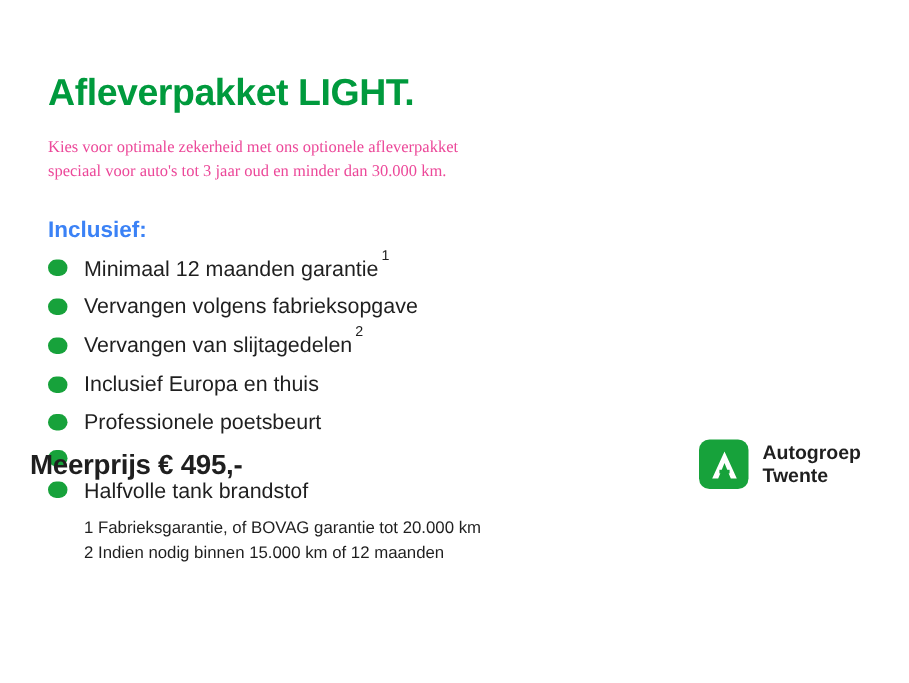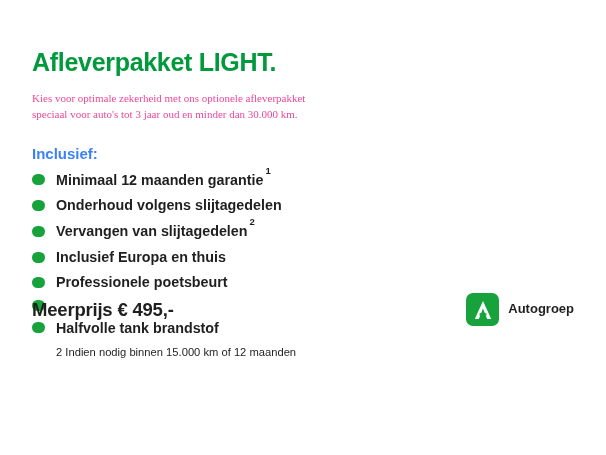--- a/index.html
+++ b/index.html
@@ -52,21 +52,20 @@
     margin: 0;
     padding: 0;
   }
   ul.features li {
     display: flex;
     align-items: baseline;
     margin: 0 0 8.5px 0;
     font-size: 14.3px;
     color: #1f1f1f;
     line-height: 1.15;
-    font-weight: bold;
   }
   .bullet {
     width: 13px;
     height: 11px;
     border-radius: 6px;
     background: #17a23b;
     flex: 0 0 auto;
     margin-right: 11px;
     position: relative;
     top: 1px;
@@ -81,21 +80,21 @@
     margin: 6px 0 0 24px;
     font-size: 11.2px;
     line-height: 1.45;
     color: #1f1f1f;
   }
   .footnotes div {
     white-space: nowrap;
   }
   .bottom {
     position: absolute;
-    left: 32px;
+    left: 20px;
     right: 32px;
     bottom: 46px;
     display: flex;
     align-items: center;
     justify-content: space-between;
   }
   .price {
     font-size: 18.5px;
     font-weight: bold;
     color: #1f1f1f;
@@ -143,21 +142,21 @@
 
   <div class="incl-head">Inclusief:</div>
 
   <ul class="features">
     <li>
       <span class="bullet"></span>
       <span class="feat-text"><span>Minimaal 12 maanden garantie</span><sup>1</sup></span>
     </li>
     <li>
       <span class="bullet"></span>
-      <span class="feat-text"><span>Onderhoud volgens slijtagedelen</span><sup></sup></span>
+      <span class="feat-text"><span>Vervangen volgens fabrieksopgave</span><sup></sup></span>
     </li>
     <li>
       <span class="bullet"></span>
       <span class="feat-text"><span>Vervangen van slijtagedelen</span><sup>2</sup></span>
     </li>
     <li>
       <span class="bullet"></span>
       <span class="feat-text"><span>Inclusief Europa en thuis</span><sup></sup></span>
     </li>
     <li>
@@ -167,31 +166,33 @@
     <li>
       <span class="bullet"></span>
     </li>
     <li>
       <span class="bullet"></span>
       <span class="feat-text"><span>Halfvolle tank brandstof</span><sup></sup></span>
     </li>
   </ul>
 
   <div class="footnotes">
+    <div>1 Fabrieksgarantie, of BOVAG garantie tot 20.000 km</div>
     <div>2 Indien nodig binnen 15.000 km of 12 maanden</div>
   </div>
 
   <div class="bottom">
     <div class="price">Meerprijs € 495,-</div>
     <div class="brand">
       <div class="brand-mark">
         <svg width="22" height="22" viewBox="0 0 22 22" aria-hidden="true">
           <path d="M11 2 L19.2 20 L15.2 20 L11 9.6 L6.8 20 L2.8 20 Z" fill="#ffffff"></path>
           <rect x="7.6" y="14.2" width="6.8" height="2.4" fill="#17a23b"></rect>
         </svg>
       </div>
       <div class="brand-text">
         <span>Autogroep</span>
+        <span class="l2">Twente</span>
       </div>
     </div>
   </div>
 
 </div>
 
 </body></html>

